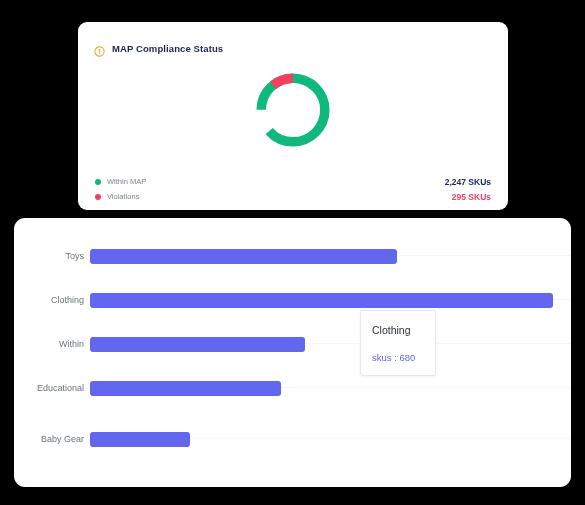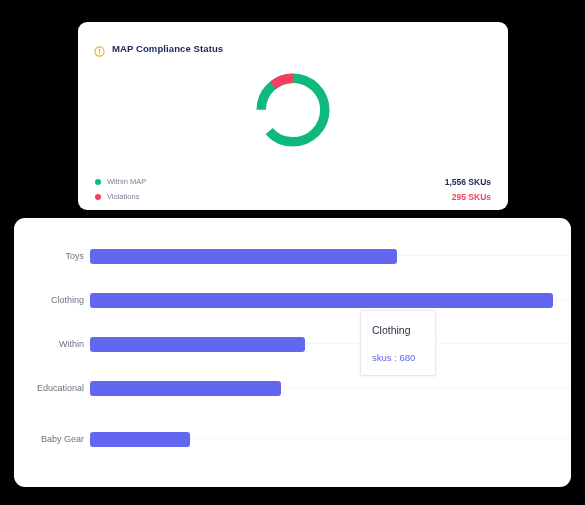--- a/index.html
+++ b/index.html
@@ -213,21 +213,21 @@
         <circle cx="50" cy="50" r="37" fill="none" stroke="#0fb97c" stroke-width="11" stroke-dasharray="205.5 27.0" stroke-dashoffset="58.1" transform="rotate(-90 50 50)"></circle>
 
         <circle cx="50" cy="50" r="37" fill="none" stroke="#f43f5e" stroke-width="11" stroke-dasharray="25.0 207.5" stroke-dashoffset="-207.0" transform="rotate(-90 50 50)"></circle>
       </svg>
     </div>
 
     <div class="legend">
       <div class="legend-row">
         <span class="legend-dot" style="background:#0fb97c"></span>
         <span class="legend-label">Within MAP</span>
-        <span class="legend-value within">1,556 SKUs</span>
+        <span class="legend-value within">2,247 SKUs</span>
       </div>
       <div class="legend-row">
         <span class="legend-dot" style="background:#f43f5e"></span>
         <span class="legend-label">Violations</span>
         <span class="legend-value violations">295 SKUs</span>
       </div>
     </div>
 
   </div>
 

